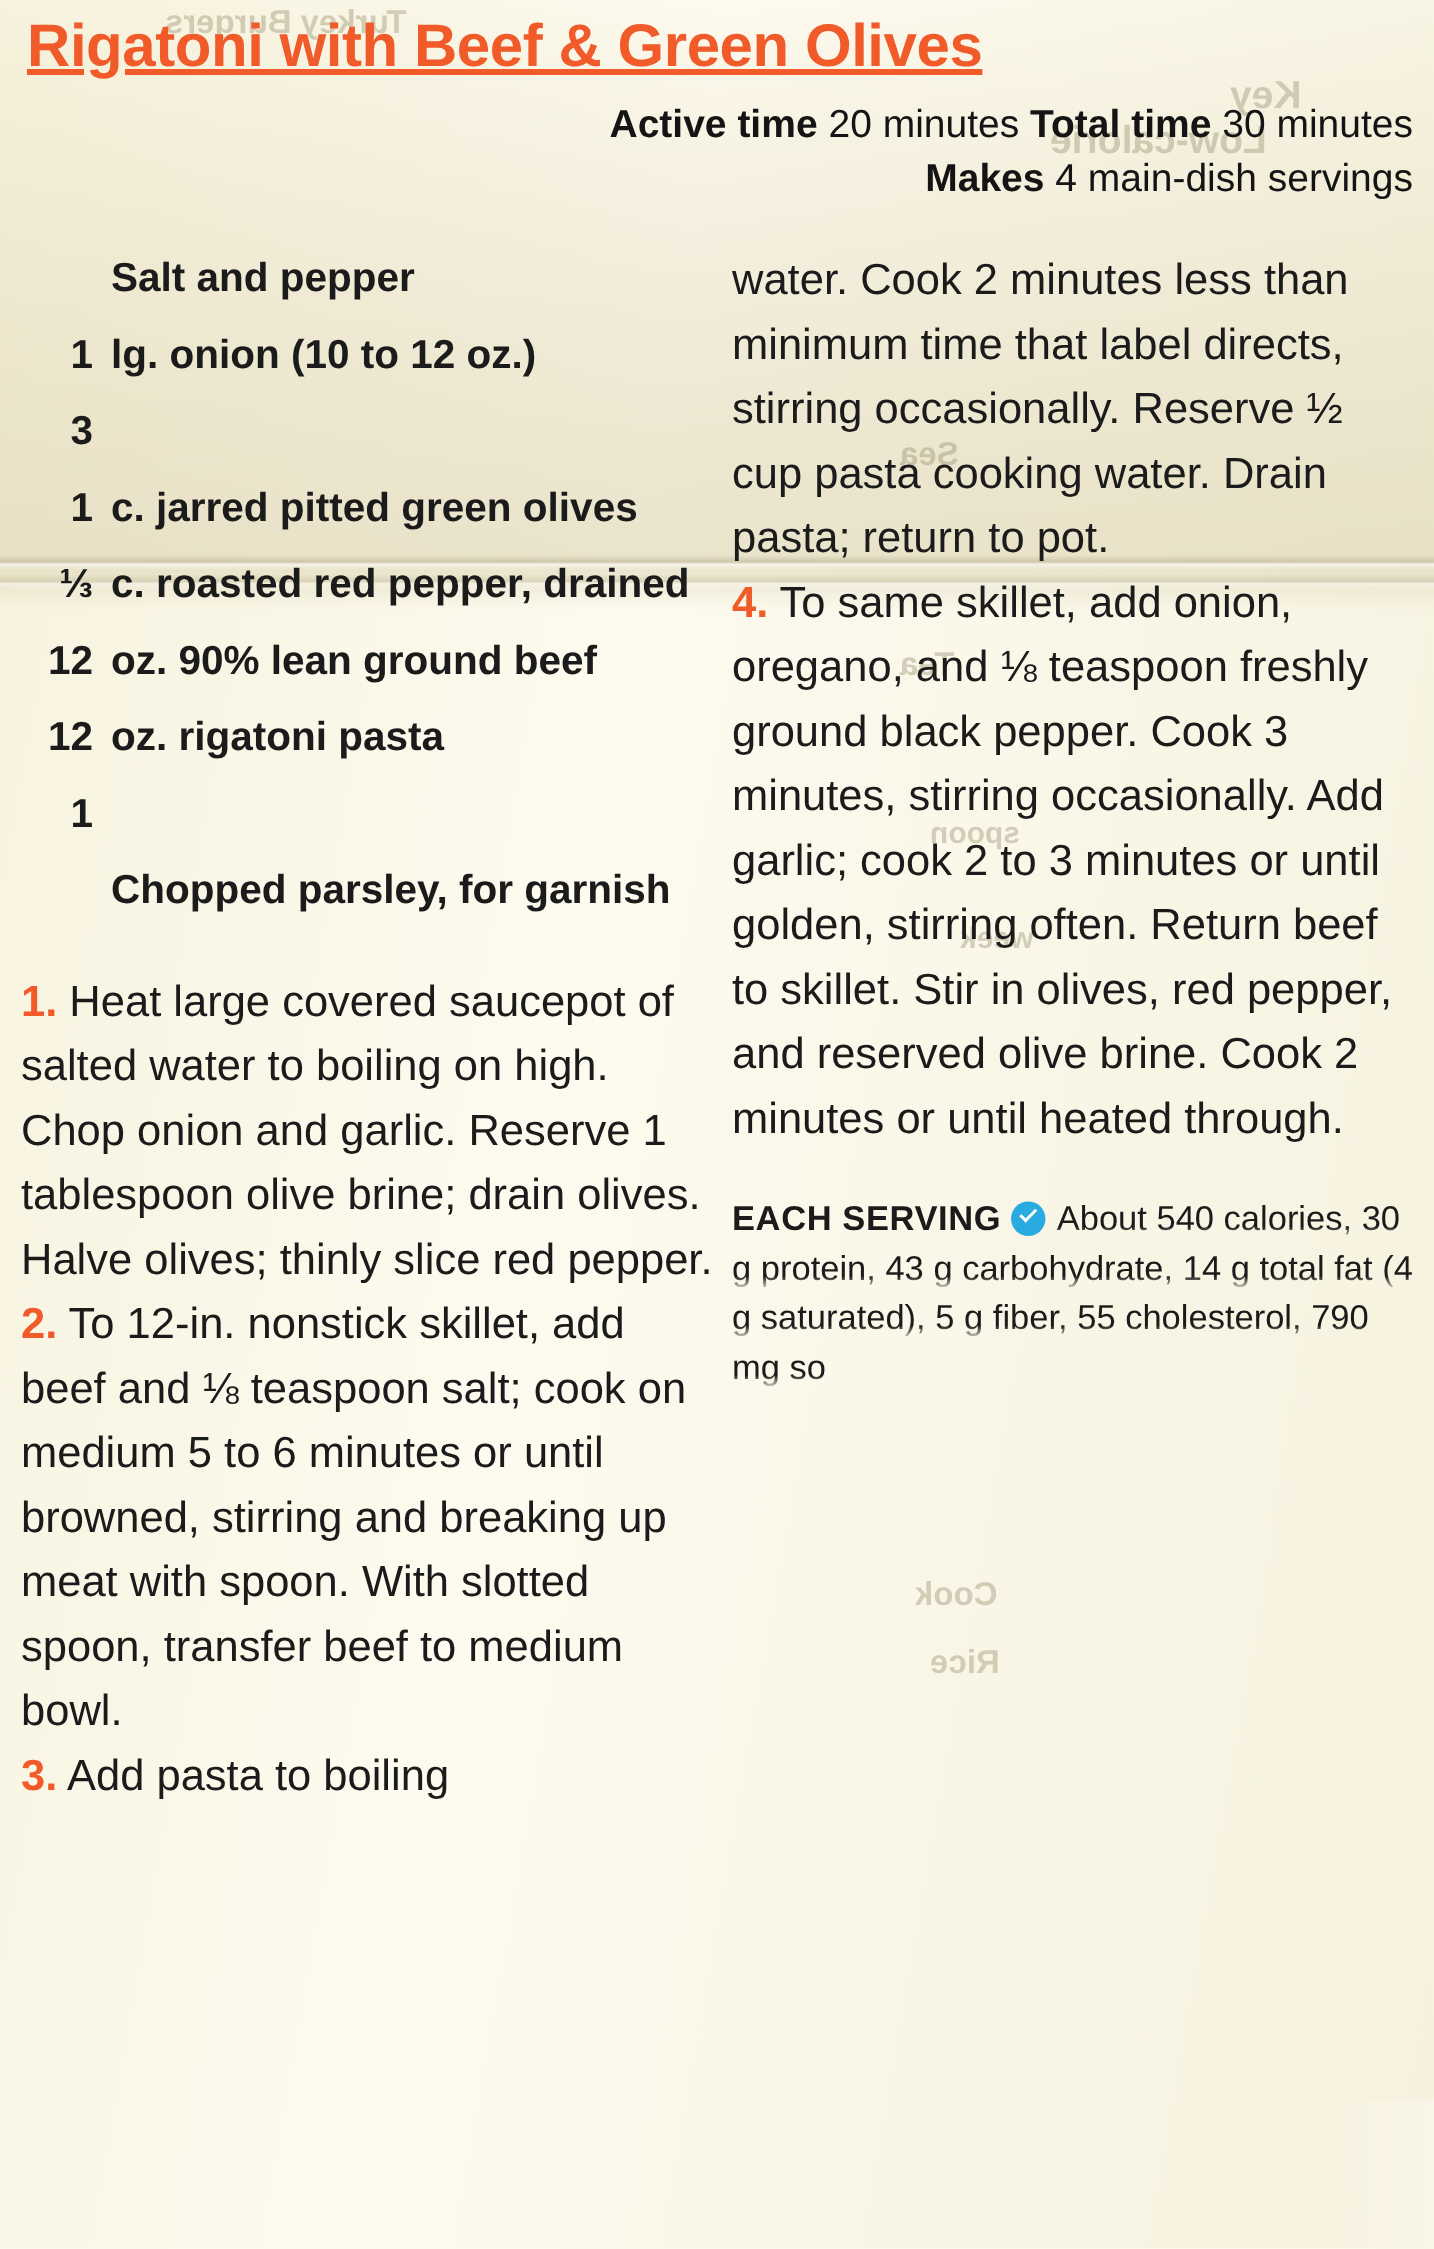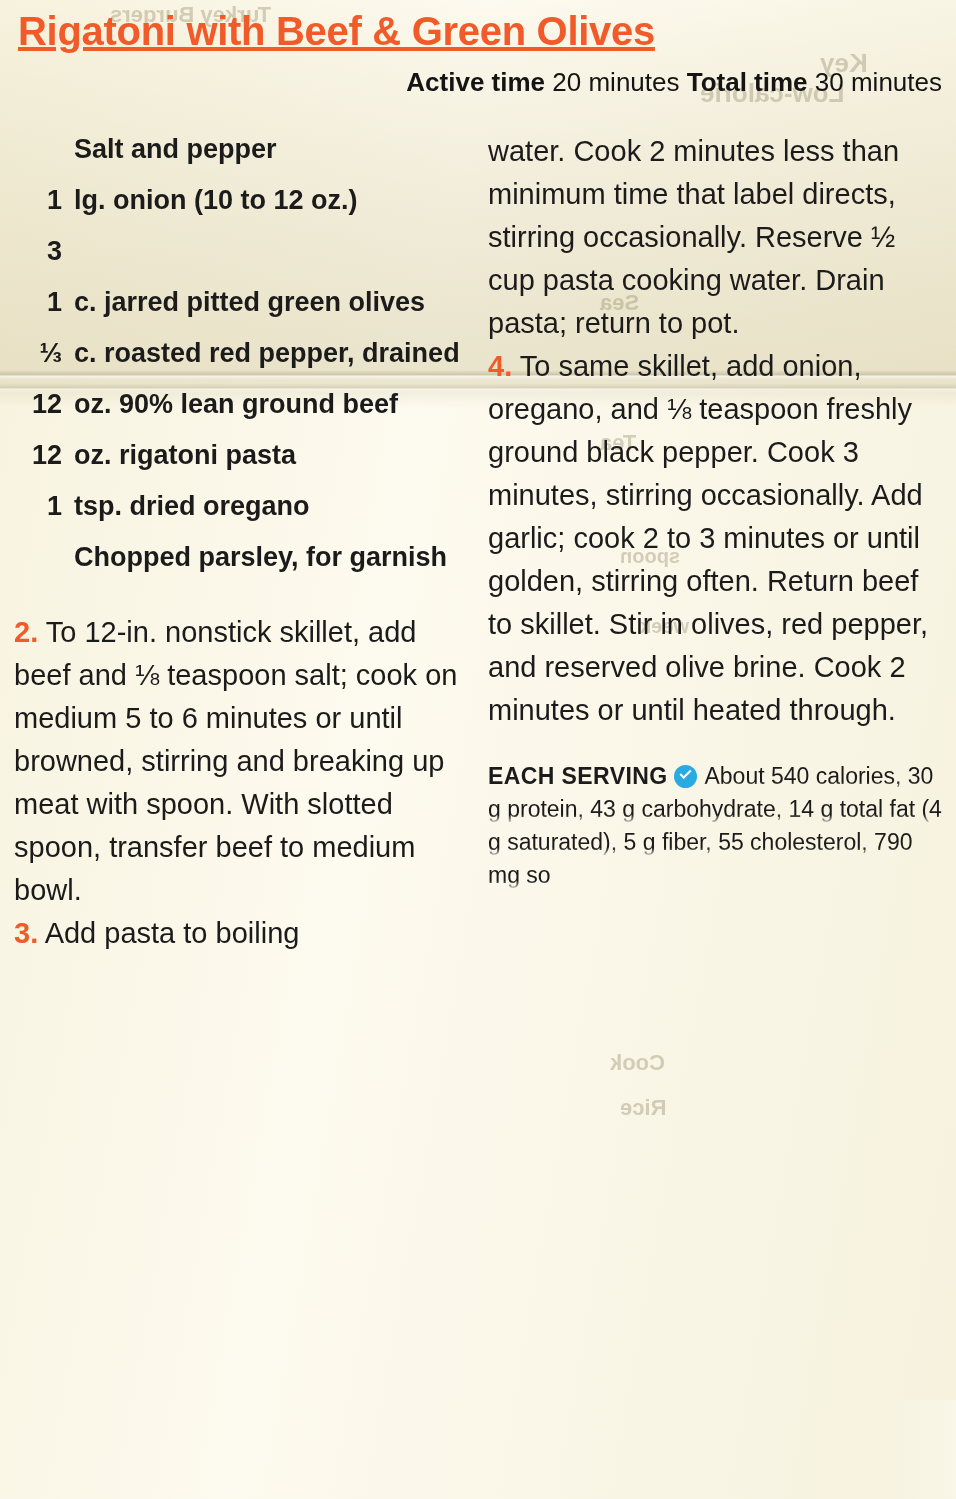--- a/index.html
+++ b/index.html
@@ -186,20 +186,24 @@
 
   <h1 class="recipe-title">Rigatoni with Beef &amp; Green Olives</h1>
 
   <div class="meta">
     <div class="meta-line">
       <b>Active time</b>
       <span>20 minutes</span>
       <b>Total time</b>
       <span>30 minutes</span>
     </div>
+    <div class="meta-line">
+      <b>Makes</b>
+      <span>4 main-dish servings</span>
+    </div>
   </div>
 
   <div class="cols">
 
     <div class="col-left">
       <ul class="ingredients" id="ingredients-list">
           <li class="ing-row">
             <span class="ing-qty"></span>
             <span class="ing-name">Salt and pepper</span>
           </li>
@@ -221,28 +225,28 @@
           <li class="ing-row">
             <span class="ing-qty">12</span>
             <span class="ing-name">oz. 90% lean ground beef</span>
           </li>
           <li class="ing-row">
             <span class="ing-qty">12</span>
             <span class="ing-name">oz. rigatoni pasta</span>
           </li>
           <li class="ing-row">
             <span class="ing-qty">1</span>
-            <span class="ing-name">tsp. dried oregano</span>
           </li>
           <li class="ing-row">
             <span class="ing-qty"></span>
             <span class="ing-name">Chopped parsley, for garnish</span>
           </li>
         </ul>
       <div class="steps" id="steps-left">
+          <span class="step"><span class="step-num">1.</span><span> Heat large covered saucepot of salted water to boiling on high. Chop onion and garlic. Reserve 1 tablespoon olive brine; drain olives. Halve olives; thinly slice red pepper.</span></span>
           <span class="step"><span class="step-num">2.</span><span> To 12-in. nonstick skillet, add beef and ⅛ teaspoon salt; cook on medium 5 to 6 minutes or until browned, stirring and breaking up meat with spoon. With slotted spoon, transfer beef to medium bowl.</span></span>
           <span class="step"><span class="step-num">3.</span><span> Add pasta to boiling </span></span>
         </div>
     </div>
 
     <div class="col-right">
       <div class="steps" id="steps-right">
           <span class="step">water. Cook 2 minutes less than minimum time that label directs, stirring occasionally. Reserve ½ cup pasta cooking water. Drain pasta; return to pot.</span>
           <span class="step"><span class="step-num">4.</span><span> To same skillet, add onion, oregano, and ⅛ teaspoon freshly ground black pepper. Cook 3 minutes, stirring occasionally. Add garlic; cook 2 to 3 minutes or until golden, stirring often. Return beef to skillet. Stir in olives, red pepper, and reserved olive brine. Cook 2 minutes or until heated through.</span></span>
         </div>

